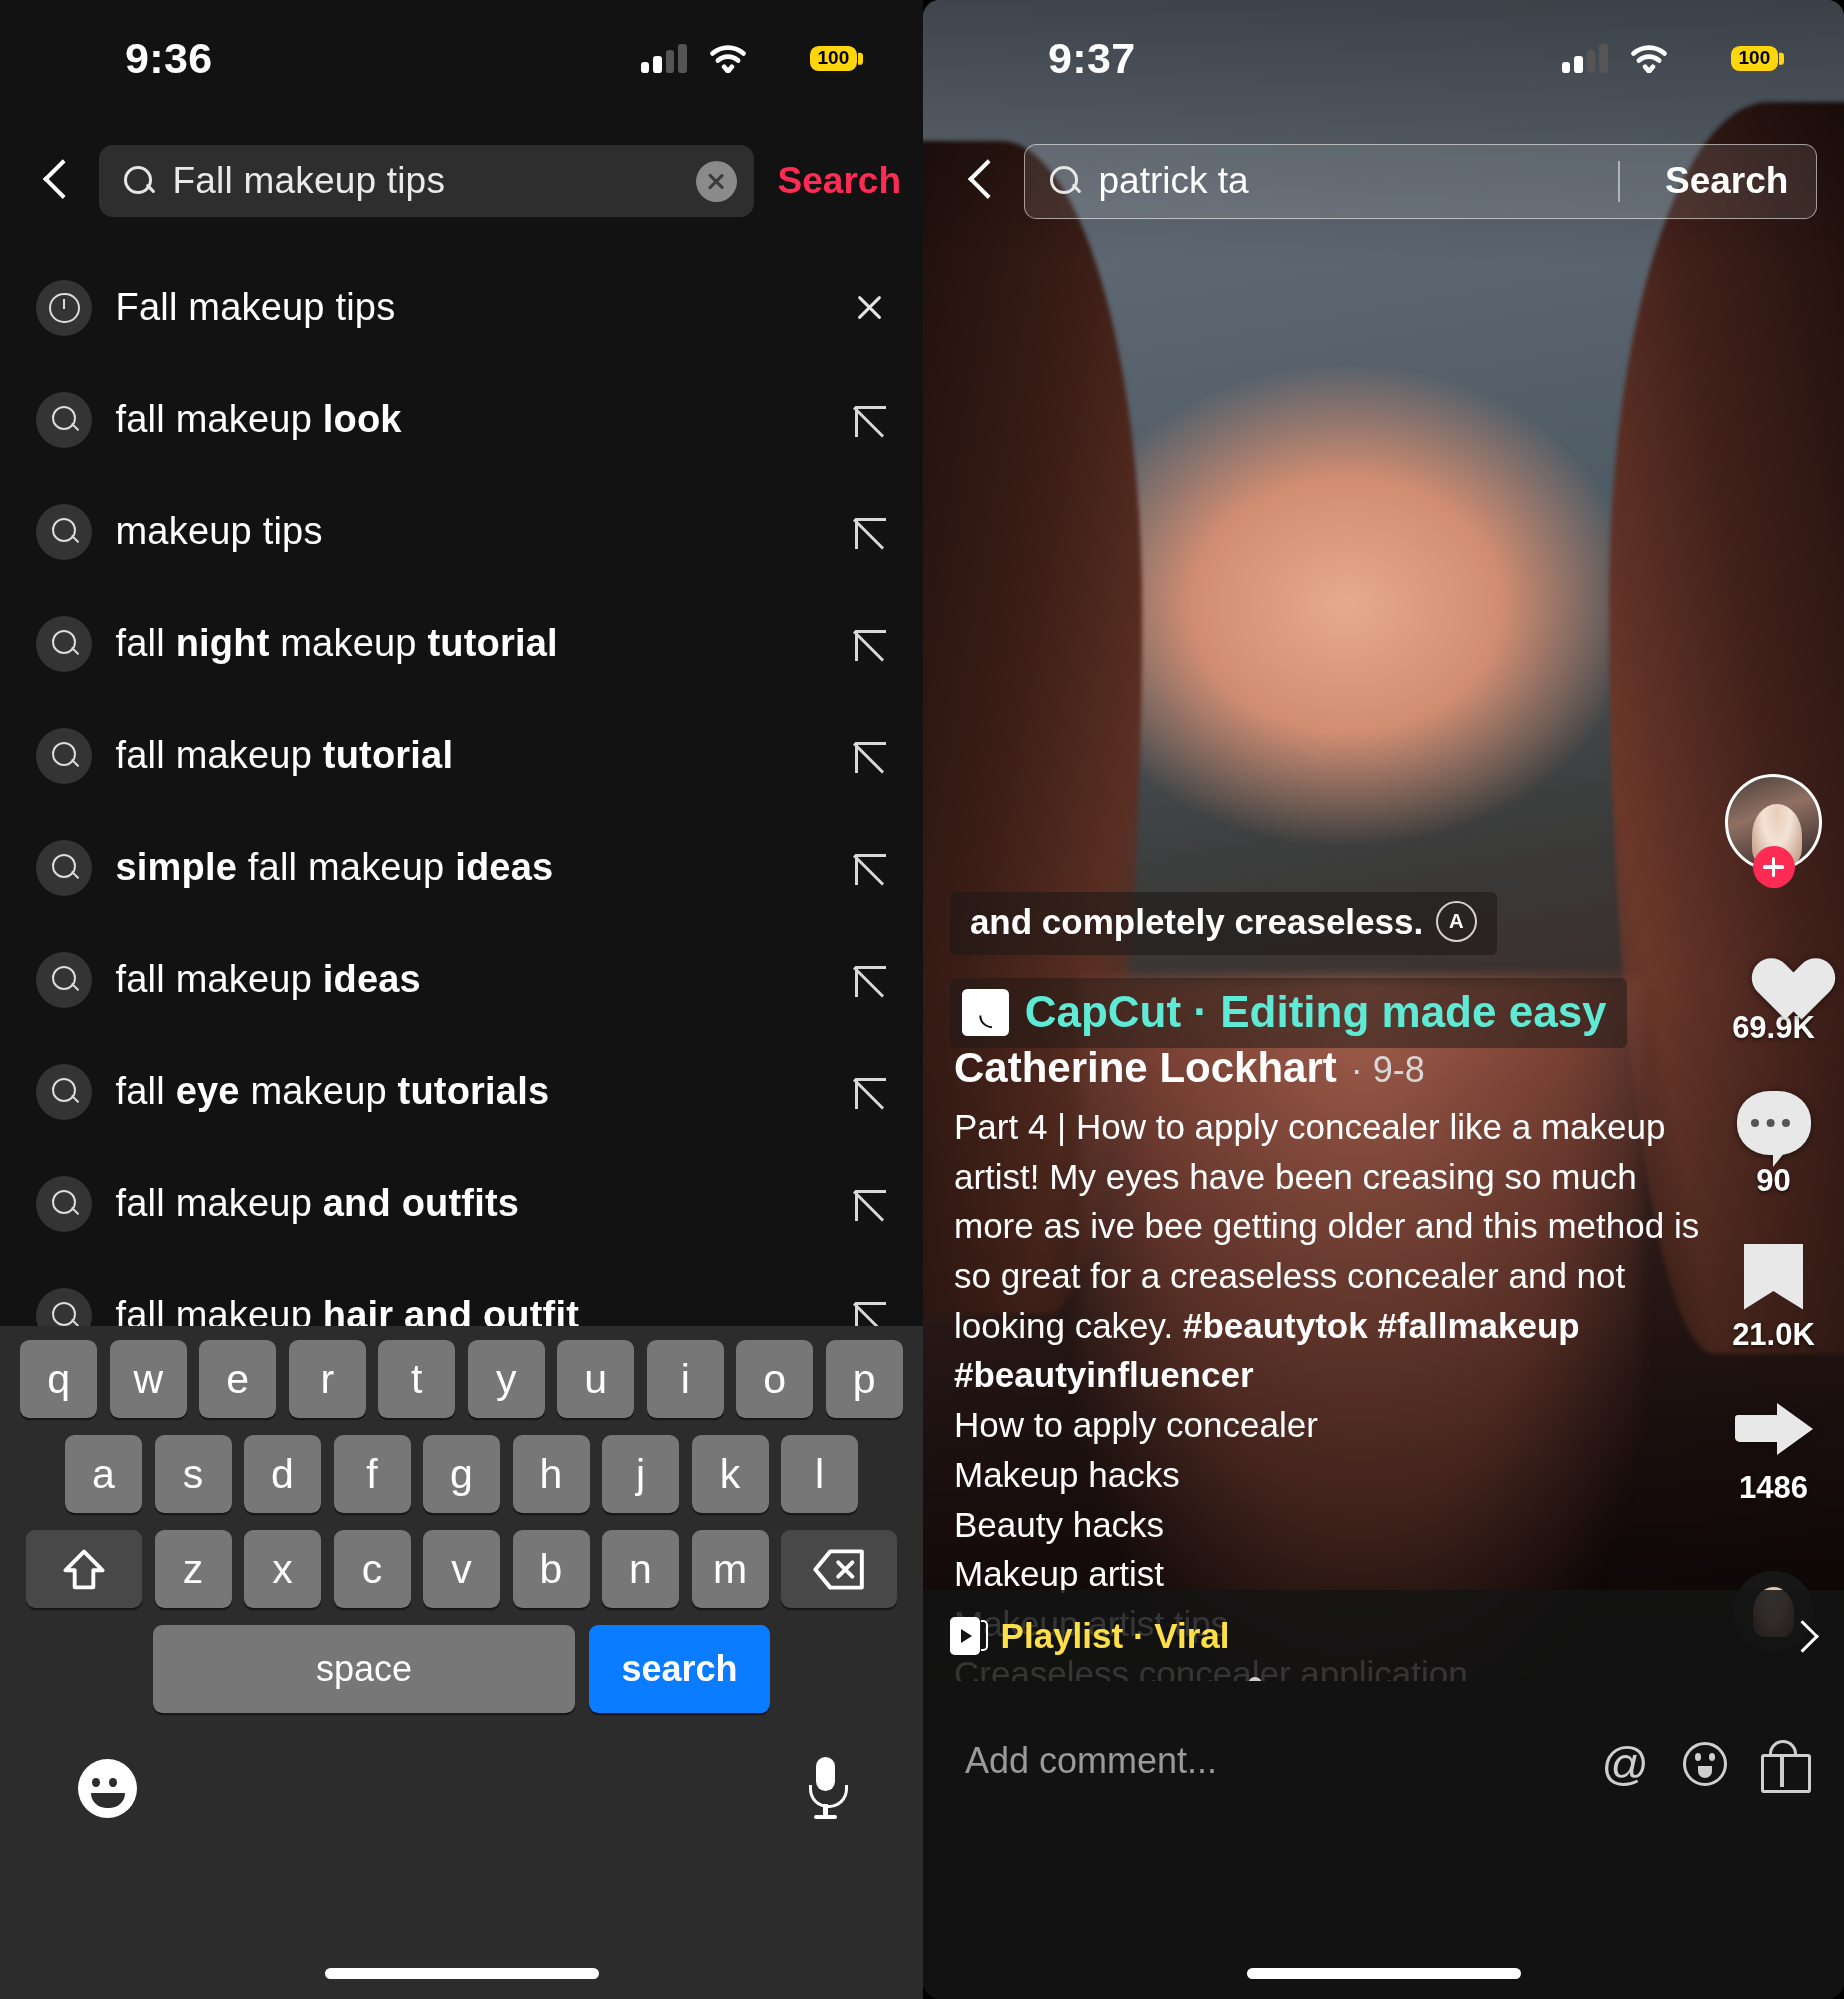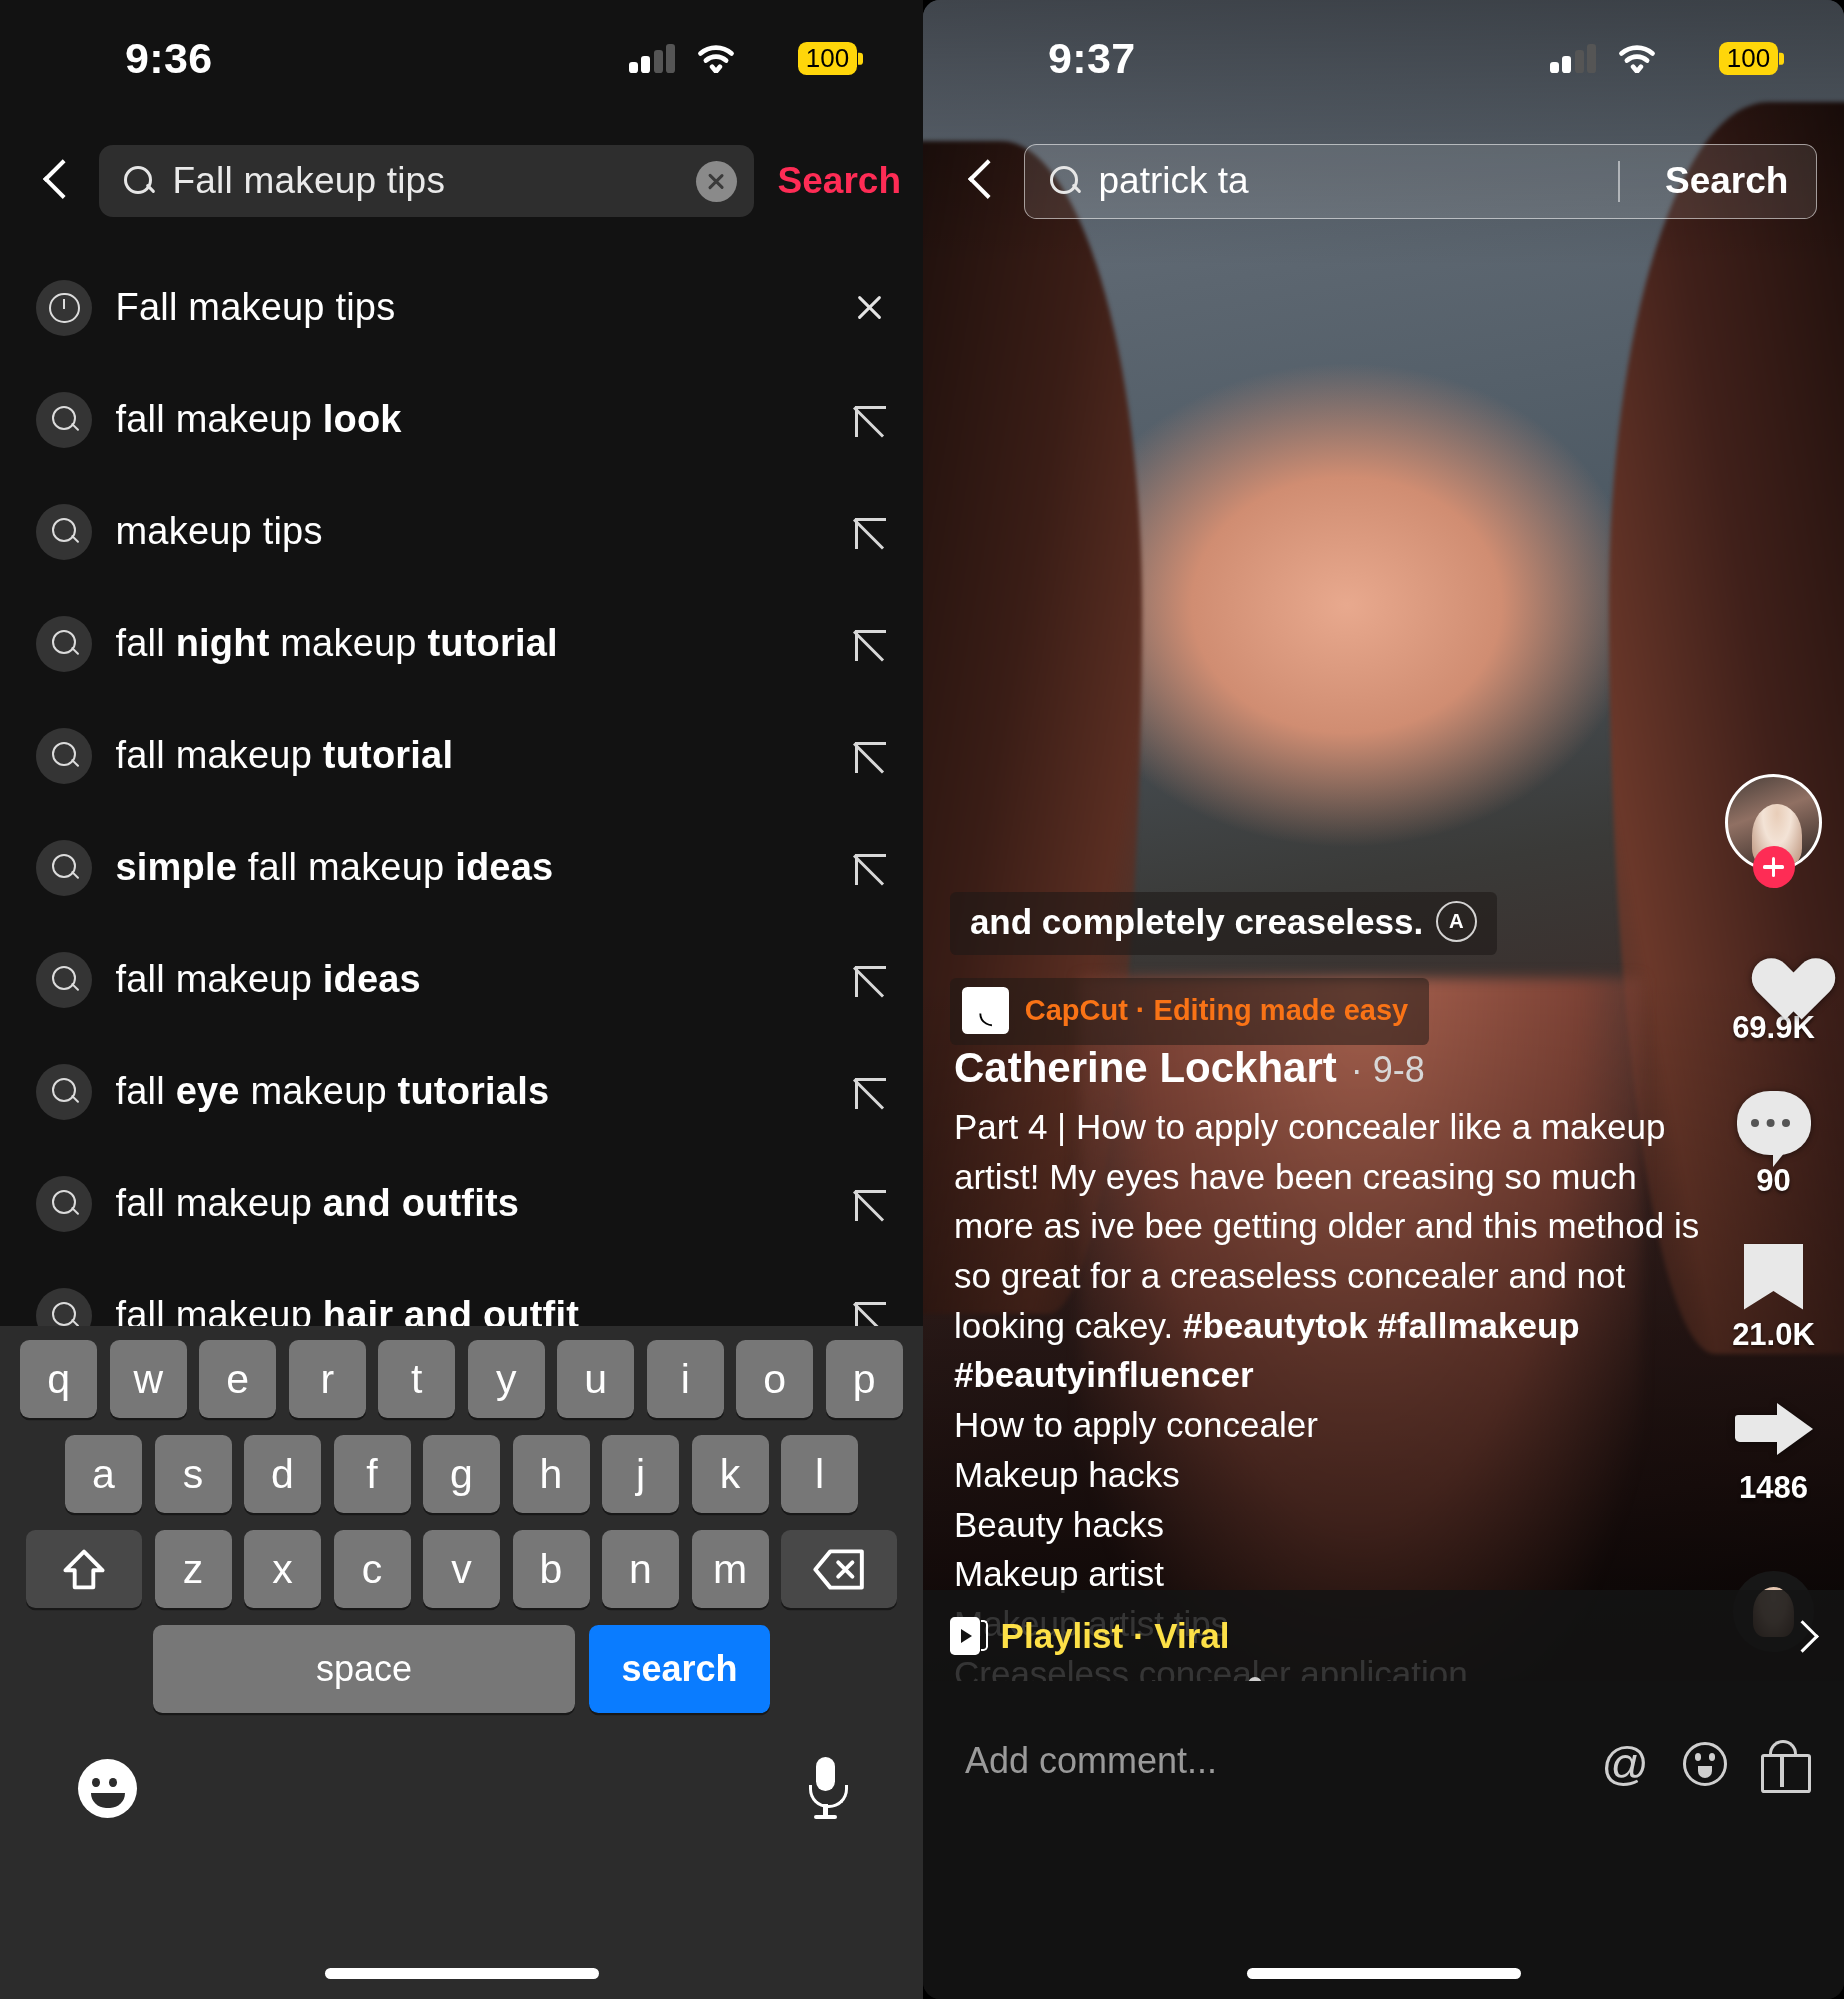--- a/index.html
+++ b/index.html
@@ -27,22 +27,22 @@
   .clock { color: #fff; font-size: 43px; font-weight: 700; letter-spacing: 0.4px; }
   .status-icons { display: flex; align-items: center; gap: 22px; }
   .signal { display: flex; align-items: flex-end; gap: 3.9px; height: 28px; }
   .signal i { display: block; width: 8.6px; background: #fff; border-radius: 3.1px; }
   .signal i:nth-child(1){ height: 10.2px; }
   .signal i:nth-child(2){ height: 16.4px; }
   .signal i:nth-child(3){ height: 23px; background:#555; }
   .signal i:nth-child(4){ height: 29px; background:#555; }
   .wifi { width: 38px; height: 28px; position: relative; }
   .batt {
-    background: #ffd60a; color: #000; font-weight: 400;
-    font-size: 26px; border-radius: 8.6px; padding: 2.3px 7.8px 3.1px;
+    background: #ffd60a; color: #000; font-weight: 700;
+    font-size: 19px; border-radius: 8.6px; padding: 2.3px 7.8px 3.1px;
     position: relative; line-height: 1.08; margin-left: 41px;
   }
   .batt::after {
     content:""; position:absolute; right:-6.3px; top:50%; transform:translateY(-50%);
     width:5.5px; height:12.5px; background:#ffd60a; border-radius: 0 3.1px 3.1px 0;
   }
 
   .searchrow {
     display: flex; align-items: center; gap: 0;
     padding: 0 22px 0 36px; height: 94px; margin-top: 17px;
@@ -239,21 +239,21 @@
   .capcut {
     position:absolute; left: 26.6px; top: 978px; z-index: 6;
     background: rgba(30,24,22,.52); border-radius: 6.3px;
     padding: 9.4px 20.3px 11px 12.5px; display:flex; align-items:center; gap: 15.6px;
   }
   .capcut-logo {
     width: 47px; height: 47px; background:#fff; border-radius: 5.5px;
     display:flex; align-items:center; justify-content:center; color:#000;
     font-size: 33px; line-height: 1;
   }
-  .capcut span { color:#f97316; font-size: 29px; font-weight:600; }
+  .capcut span { color:#5eead4; font-size: 44px; font-weight:600; }
 
   .meta { position:absolute; left: 31px; right: 133px; top: 1044px; z-index: 6; }
   .author { display:flex; align-items:baseline; gap: 14px; }
   .author-name { color:#fff; font-size: 42px; font-weight: 700; }
   .author-date { color:#d7d7d7; font-size: 36px; }
   .desc { color:#fff; font-size: 35px; line-height: 1.42; margin-top: 10px; }
   .desc b { font-weight: 700; }
   .desc .kw { display:block; }
   .lessrow { text-align: right; margin-top: 4.7px; padding-right: 88px; }
   .lessrow span { color:#e9e9e9; font-size: 35px; }

